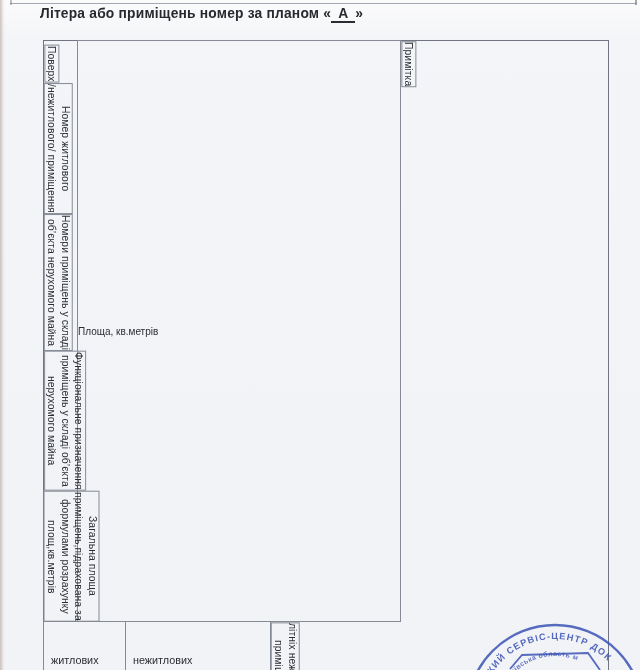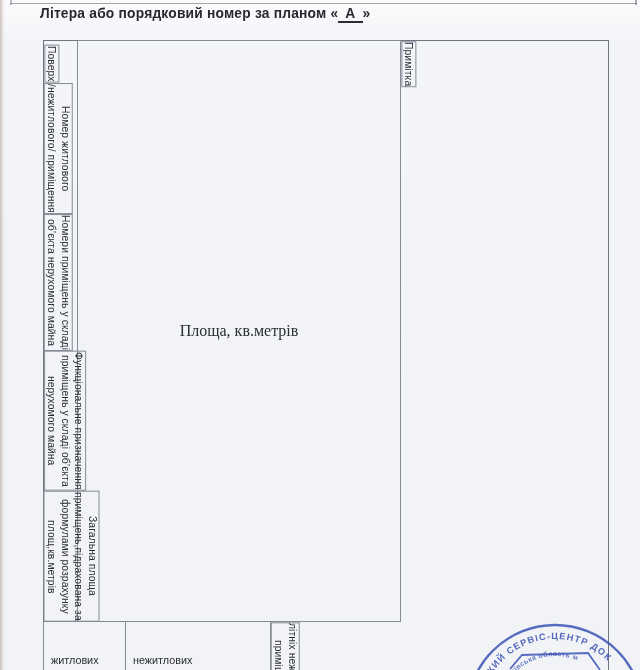--- a/index.html
+++ b/index.html
@@ -19,38 +19,38 @@
   .plan-letter{display:inline-block;padding:0 7px 0 7px;border-bottom:2px solid #2a2d33;font-weight:700;}
 
   table.main{position:absolute;left:43px;top:40px;width:565px;border-collapse:collapse;table-layout:fixed;}
   table.main, table.main td, table.main th{border:1px solid #858a95;}
   table.main{border:1.4px solid #6f7480;}
   th{font-weight:400;padding:0;}
 
   th.rot{text-align:center;vertical-align:middle;}
   .rot{display:inline-block;writing-mode:vertical-rl;transform:rotate(180deg);
        white-space:pre-line;font-size:10.3px;line-height:1.3;letter-spacing:.1px;color:#2b2e34;}
-  .group-cell{font-size:16px;text-align:center;vertical-align:middle;color:#2b2e34;font-family:Liberation Serif, serif;}
+  .group-cell{font-size:10px;text-align:left;vertical-align:middle;color:#2b2e34;}
   .sub-group{font-size:10.8px;text-align:left;vertical-align:middle;padding:2px 2px 2px 7px;
              line-height:1.3;white-space:pre-line;color:#2b2e34;}
 
   .stamp{position:absolute;left:440px;top:568px;}
 </style>
 </head>
 <body>
 
 <div class="page">
 
   <div class="scan-edge"></div>
   <div class="remnant-line"></div>
   <div class="remnant-tick-l"></div>
   <div class="remnant-tick-r"></div>
 
   <div class="title">
-    <span>Літера або порядковий номер за планом «</span><span class="plan-letter">А</span><span>»</span>
+    <span>Літера або приміщень номер за планом «</span><span class="plan-letter">А</span><span>»</span>
   </div>
 
   <table class="main">
     <colgroup>
       <col style="width:34px">
         <col style="width:48px">
         <col style="width:40px">
       <col style="width:105px">
         <col style="width:82px">
         <col style="width:48px">

